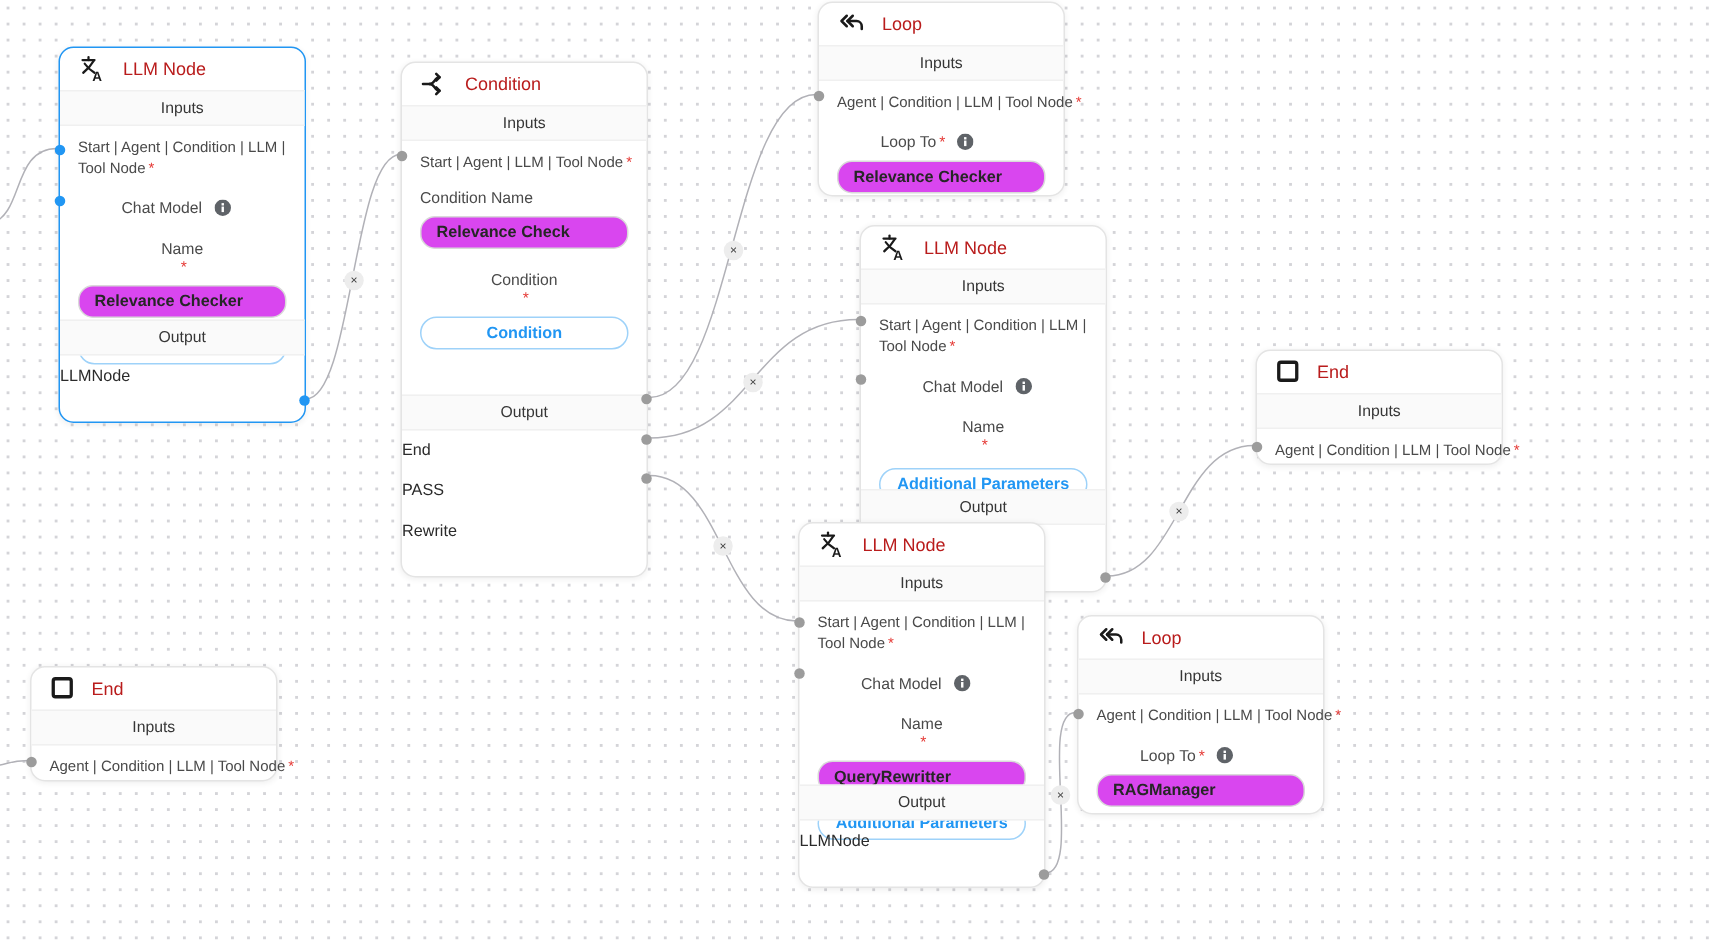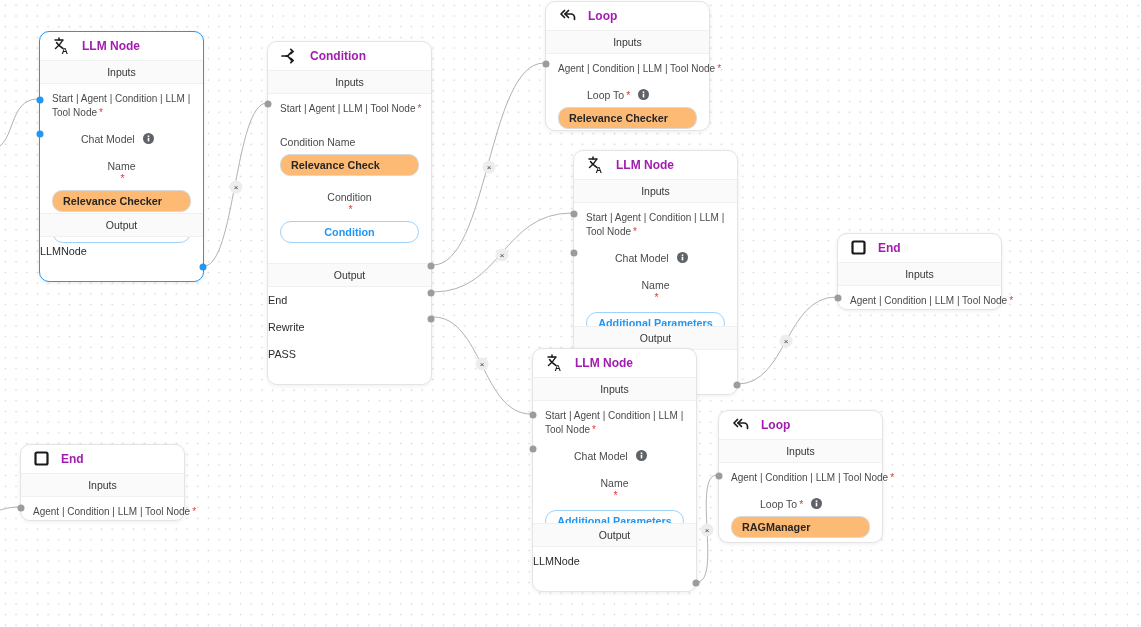--- a/index.html
+++ b/index.html
@@ -18,36 +18,36 @@
     transform:translate(-50%,-50%);cursor:pointer;user-select:none;
   }
   .node{
     position:absolute;z-index:3;width:165px;box-sizing:border-box;background:#fff;
     border:1px solid #e4e4e4;border-radius:10px;
     box-shadow:0 1px 4px rgba(0,0,0,.07);color:#424242;
   }
   .node.selected{border:1.5px solid #2196f3;}
   .node.overlapped{z-index:2;}
   .node-header{height:28px;display:flex;align-items:center;gap:10px;padding:0 12px;}
-  .node-title{font-size:12px;font-weight:700;color:#a21caf;white-space:nowrap;}
+  .node-title{font-size:12px;font-weight:400;color:#b91c1c;white-space:nowrap;}
   .icon{flex:0 0 auto;display:block;}
   .section-bar{
     height:22px;line-height:22px;text-align:center;font-size:10.5px;color:#363636;
     background:#fafafa;border-top:1px solid #f0f0f0;border-bottom:1px solid #f0f0f0;
   }
   .body{padding:8px 12px 7px;}
   .anchor{font-size:10px;color:#4a4a4a;line-height:1.38;}
   .nowrap{white-space:nowrap;}
   .req{color:#e53935;margin-left:2px;}
   .plabel{font-size:10.5px;color:#4a4a4a;display:flex;align-items:center;}
   .mt-gap1{margin-top:13px;padding-left:29px;}
   .mt-gap2{margin-top:15px;flex-direction:column;}
   .field{
     display:block;width:100%;box-sizing:border-box;margin-top:6px;height:22px;
-    border:1px solid #d9d9d9;border-radius:10px;background:#fdba74;
+    border:1px solid #d9d9d9;border-radius:10px;background:#d946ef;
     font-family:"Liberation Sans",sans-serif;font-size:10.8px;font-weight:700;color:#262626;
     padding:0 10px;outline:none;
   }
   .pill{
     display:block;width:100%;box-sizing:border-box;margin-top:9px;height:22px;
     border:1px solid #9ed2f9;border-radius:12px;background:#fff;
     font-family:"Liberation Sans",sans-serif;font-size:10.8px;font-weight:700;color:#2196f3;
     cursor:pointer;
   }
   .out-sec{position:absolute;left:0;right:0;bottom:16px;}
@@ -138,35 +138,35 @@
           <path d="M6.5 10 C10 10 9.5 14.5 13 14.5"></path>
           <path d="M10.8 3.3 L13 5.5 L10.8 7.7"></path>
           <path d="M10.8 16.7 L13 14.5 L10.8 12.3"></path>
         </g>
       </svg>
       <span class="node-title">Condition</span>
     </div>
     <div class="section-bar">Inputs</div>
     <div class="body">
       <div class="anchor nowrap"><span>Start | Agent | LLM | Tool Node</span><span class="req">*</span></div>
-      <div class="plabel" style="margin-top:20px">
+      <div class="plabel" style="margin-top:10px">
           <span>Condition Name</span>
         </div>
       <input class="field" readonly="" value="Relevance Check" style="">
       <div class="plabel mt-gap2">
           <span>Condition</span>
           <span class="req">*</span>
         </div>
       <button class="pill" style="margin-top:6px">Condition</button>
     </div>
     <div class="out-sec">
       <div class="section-bar">Output</div>
       <div class="out-row slim">End</div>
+      <div class="out-row slim">PASS</div>
       <div class="out-row slim">Rewrite</div>
-      <div class="out-row slim">PASS</div>
     </div>
   </div>
 
   <div class="node" style="left:545px;top:1px;height:130px">
     <div class="handle left" style="top:62px"></div>
     <div class="node-header">
       <svg class="icon" width="20" height="20" viewBox="0 0 20 20">
         <g stroke="#1a1a1a" stroke-width="1.7" fill="none" stroke-linecap="round" stroke-linejoin="round">
           <path d="M10.5 11.5 L7 8 L10.5 4.5"></path>
           <path d="M6.5 11.5 L3 8 L6.5 4.5"></path>
@@ -268,20 +268,21 @@
         <svg class="info" viewBox="0 0 11 11">
             <circle cx="5.5" cy="5.5" r="5.5" fill="#5f6368"></circle>
             <rect x="4.7" y="4.7" width="1.6" height="3.7" fill="#fff"></rect>
             <rect x="4.7" y="2.4" width="1.6" height="1.6" fill="#fff"></rect>
           </svg>
       </div>
       <div class="plabel mt-gap2">
           <span>Name</span>
           <span class="req">*</span>
         </div>
+      <input class="field" readonly="" value="QueryRewritter" style="">
       <button class="pill">Additional Parameters</button>
     </div>
     <div class="out-sec">
       <div class="section-bar">Output</div>
       <div class="out-row">LLMNode</div>
     </div>
   </div>
 
   <div class="node" style="left:718px;top:410px;height:133px">
     <div class="handle left" style="top:65px"></div>

